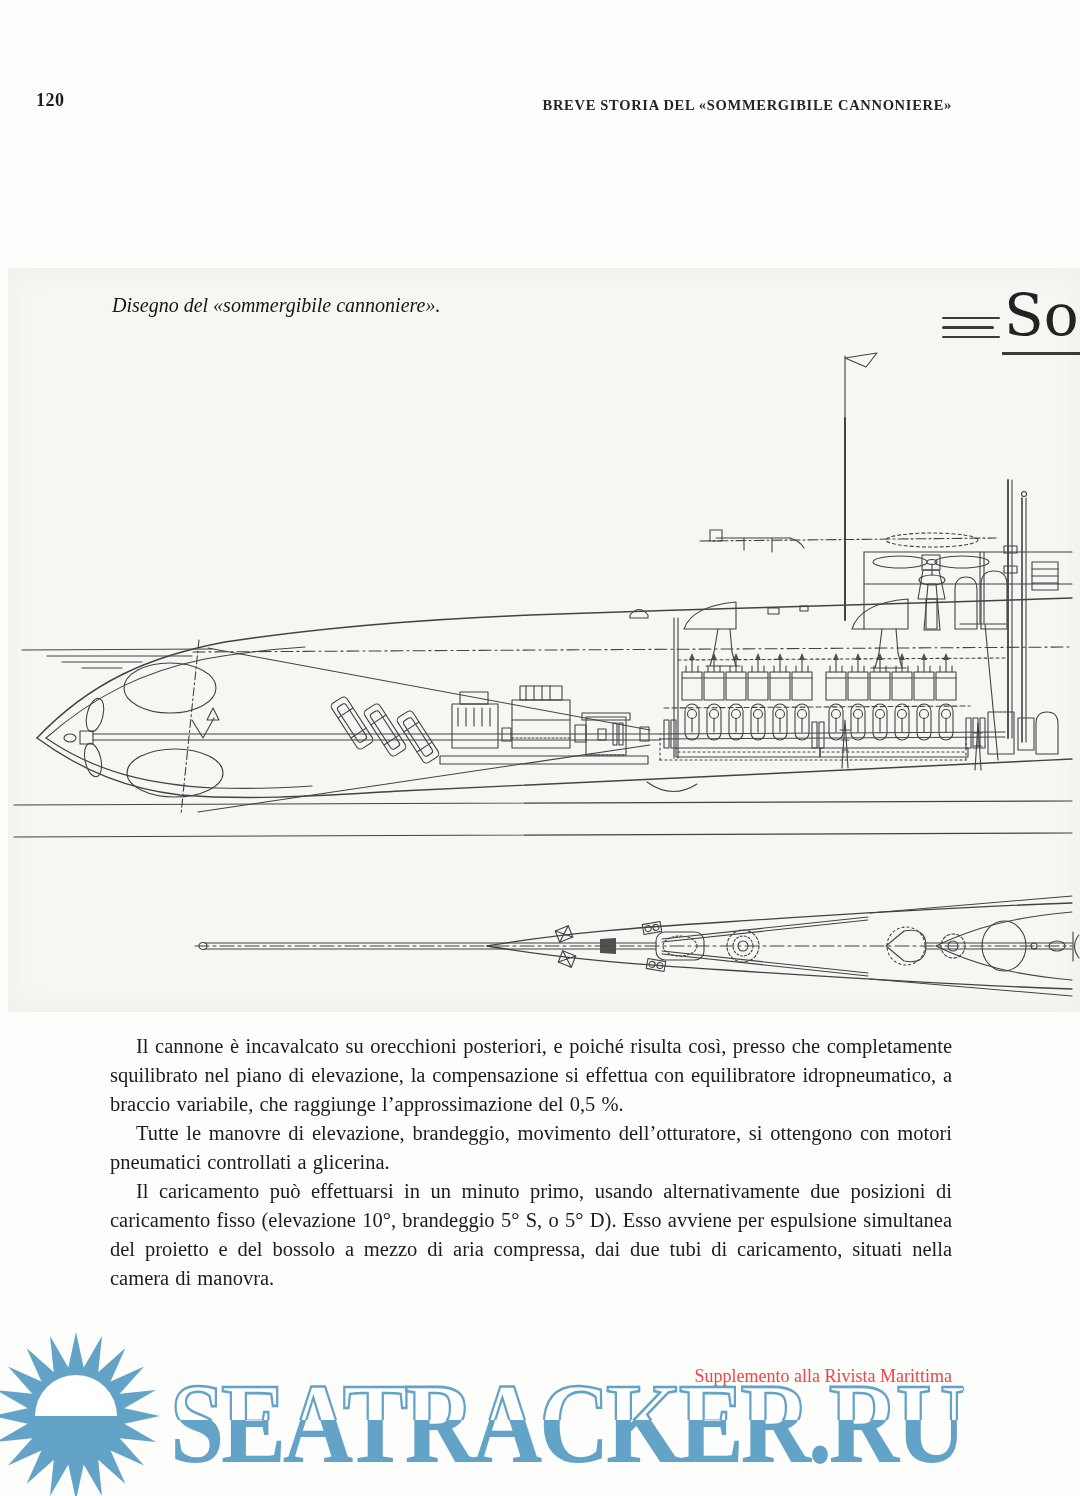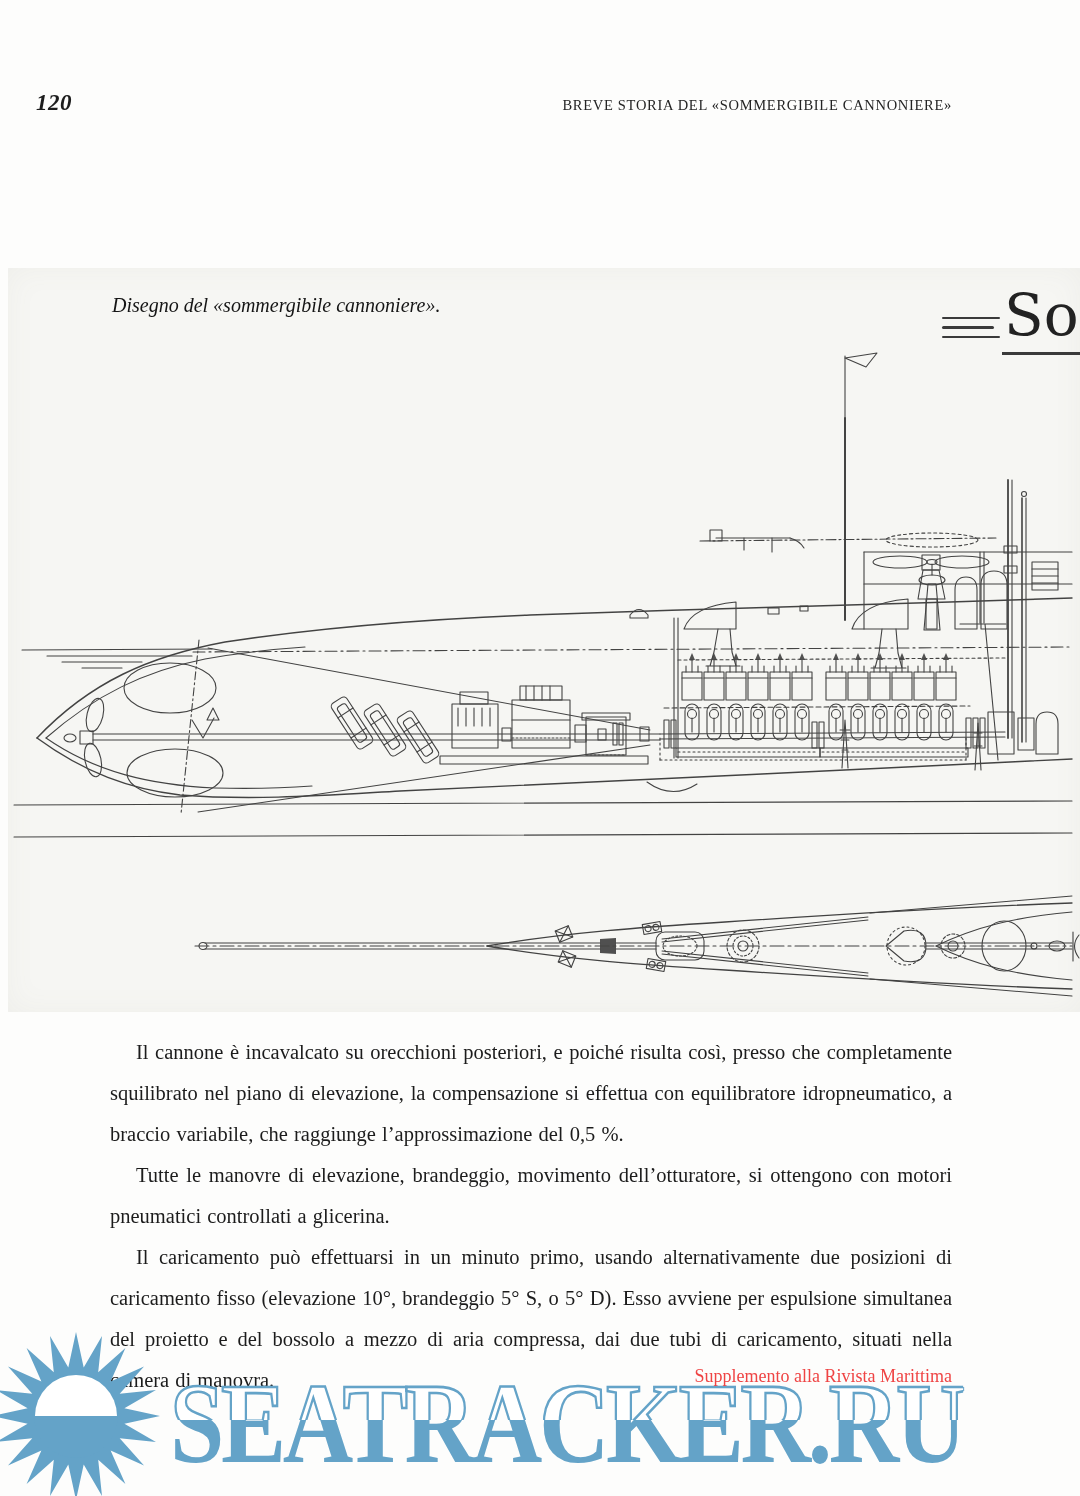--- a/index.html
+++ b/index.html
@@ -1,38 +1,38 @@
 <!DOCTYPE html>
 <html><head>
 <meta charset="utf-8">
 <style>
   html,body{margin:0;padding:0;}
   body{width:1080px;height:1496px;position:relative;overflow:hidden;
        background:#fdfdfc;font-family:"Liberation Serif",serif;color:#1c1c1c;}
   .abs{position:absolute;}
   
-  .pageno{left:36px;top:90px;font-size:23px;font-weight:bold;letter-spacing:.5px;font-style:italic;}
-  .runtitle{top:97px;right:128px;font-size:14.5px;letter-spacing:.7px;color:#242424;}
+  .pageno{left:36px;top:90px;font-size:18px;font-weight:bold;letter-spacing:.5px;}
+  .runtitle{top:97px;right:128px;font-size:14.5px;letter-spacing:.7px;color:#242424;font-weight:bold;}
   
   .figure{left:8px;top:268px;width:1072px;height:744px;background:#f6f6f3;
           box-shadow:inset 0 0 30px rgba(120,115,100,.06);}
   .caption{left:112px;top:294px;font-style:italic;font-size:20px;color:#151515;text-align:center;}
   .plate-lines{left:942px;top:317px;width:58px;}
   .plate-lines div{height:2.4px;background:#3a3a3a;margin-bottom:7px;border-radius:2px;}
   .plate-lines div:nth-child(2){width:52px;}
   .plate-som{left:1004px;top:286px;font-family:"DejaVu Serif",serif;font-size:58px;
              color:#222;white-space:nowrap;line-height:1;}
   .plate-underline{left:1002px;top:352px;width:78px;height:2.6px;background:#3a3a3a;}
   svg.drawing{position:absolute;left:0;top:268px;width:1080px;height:744px;}
   svg.drawing *{vector-effect:non-scaling-stroke;}
   .ln{stroke:#333;fill:none;stroke-width:1.1;stroke-linecap:round;stroke-linejoin:round;opacity:.92;}
   .fl{fill:#333;stroke:none;opacity:.92;}
   
   .bodytext{left:110px;top:1032px;width:842px;text-align:justify;}
-  .bodytext p{margin:0;font-size:20.5px;line-height:41px;text-indent:26px;word-spacing:1px;}
+  .bodytext p{margin:0;font-size:20.5px;line-height:29px;text-indent:26px;word-spacing:1px;}
   
   .imprint{right:128px;top:1366px;font-size:18px;color:#ef4444;z-index:7;}
   
   .wm{z-index:5;pointer-events:none;}
   .wm-text{left:170px;top:1366px;font-family:"Liberation Serif",serif;font-weight:bold;
            font-size:115px;line-height:1;letter-spacing:-4px;white-space:nowrap;
            transform:scaleX(.85);transform-origin:left top;}
   .wm-text .base{color:#64a3c8;}
   .wm-text .half{position:absolute;left:0;top:0;color:#ffffff;
                  -webkit-text-stroke:2.6px #64a3c8;clip-path:inset(0 0 53% 0);}

